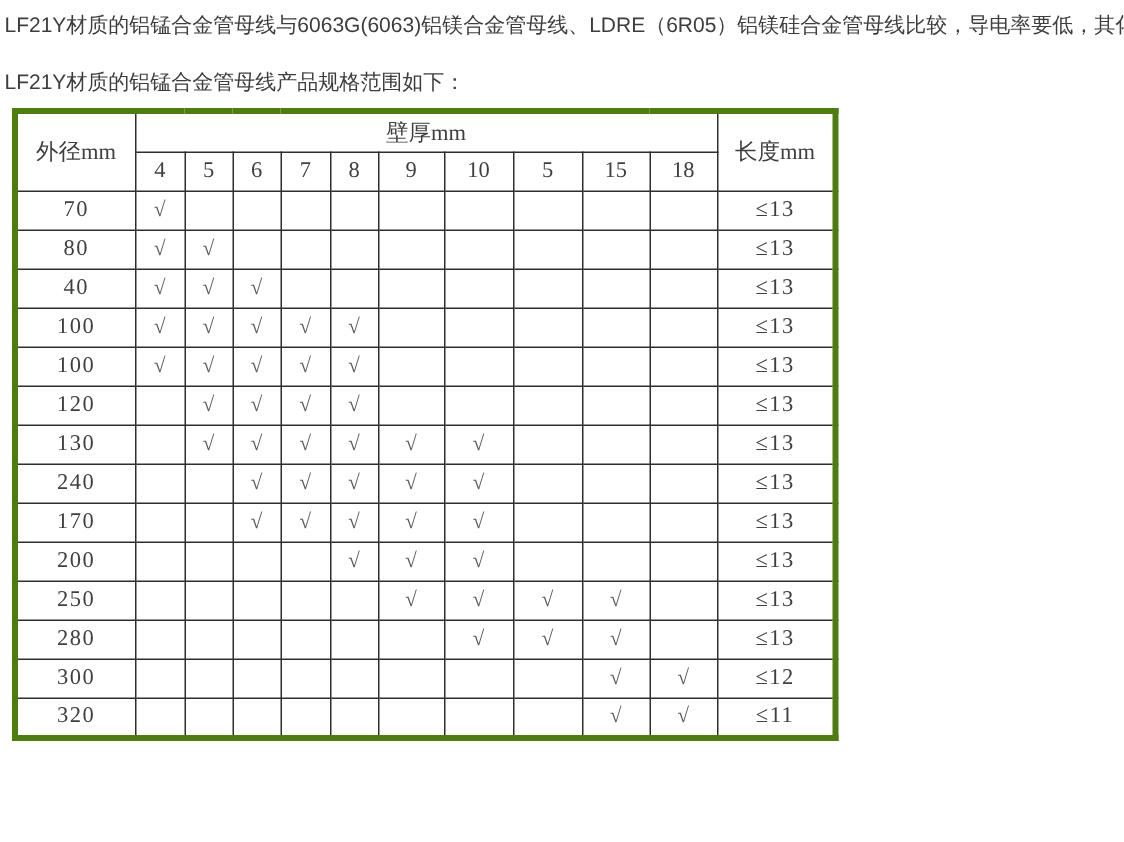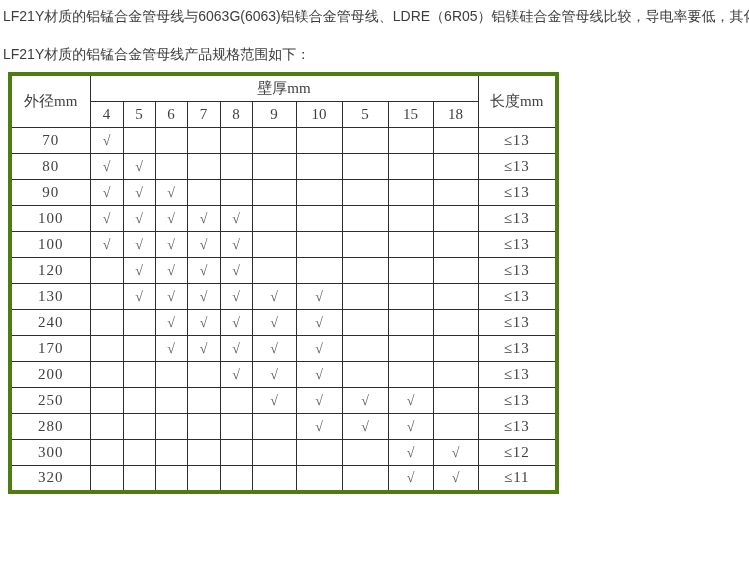--- a/index.html
+++ b/index.html
@@ -125,21 +125,21 @@
           <td class="check-cell"></td>
           <td class="check-cell"></td>
           <td class="check-cell"></td>
           <td class="check-cell"></td>
           <td class="check-cell"></td>
           <td class="check-cell"></td>
           <td class="check-cell"></td>
           <td class="length-cell">≤13</td>
         </tr>
         <tr>
-          <td class="od-cell">90</td>
+          <td class="od-cell">40</td>
           <td class="check-cell">√</td>
           <td class="check-cell">√</td>
           <td class="check-cell">√</td>
           <td class="check-cell"></td>
           <td class="check-cell"></td>
           <td class="check-cell"></td>
           <td class="check-cell"></td>
           <td class="check-cell"></td>
           <td class="check-cell"></td>
           <td class="check-cell"></td>

